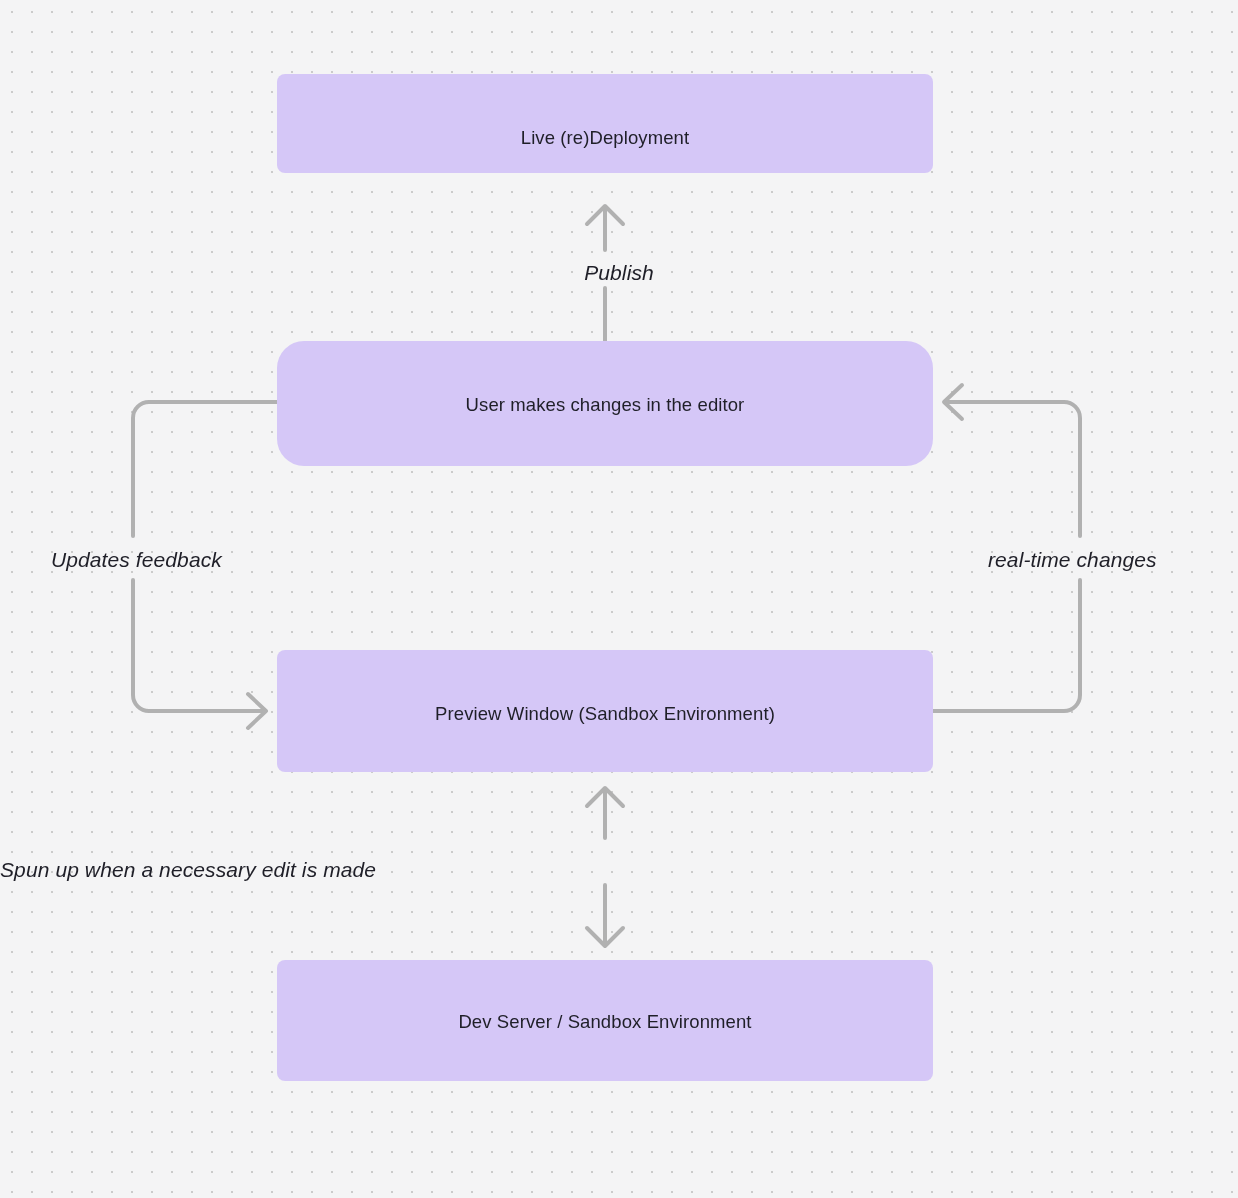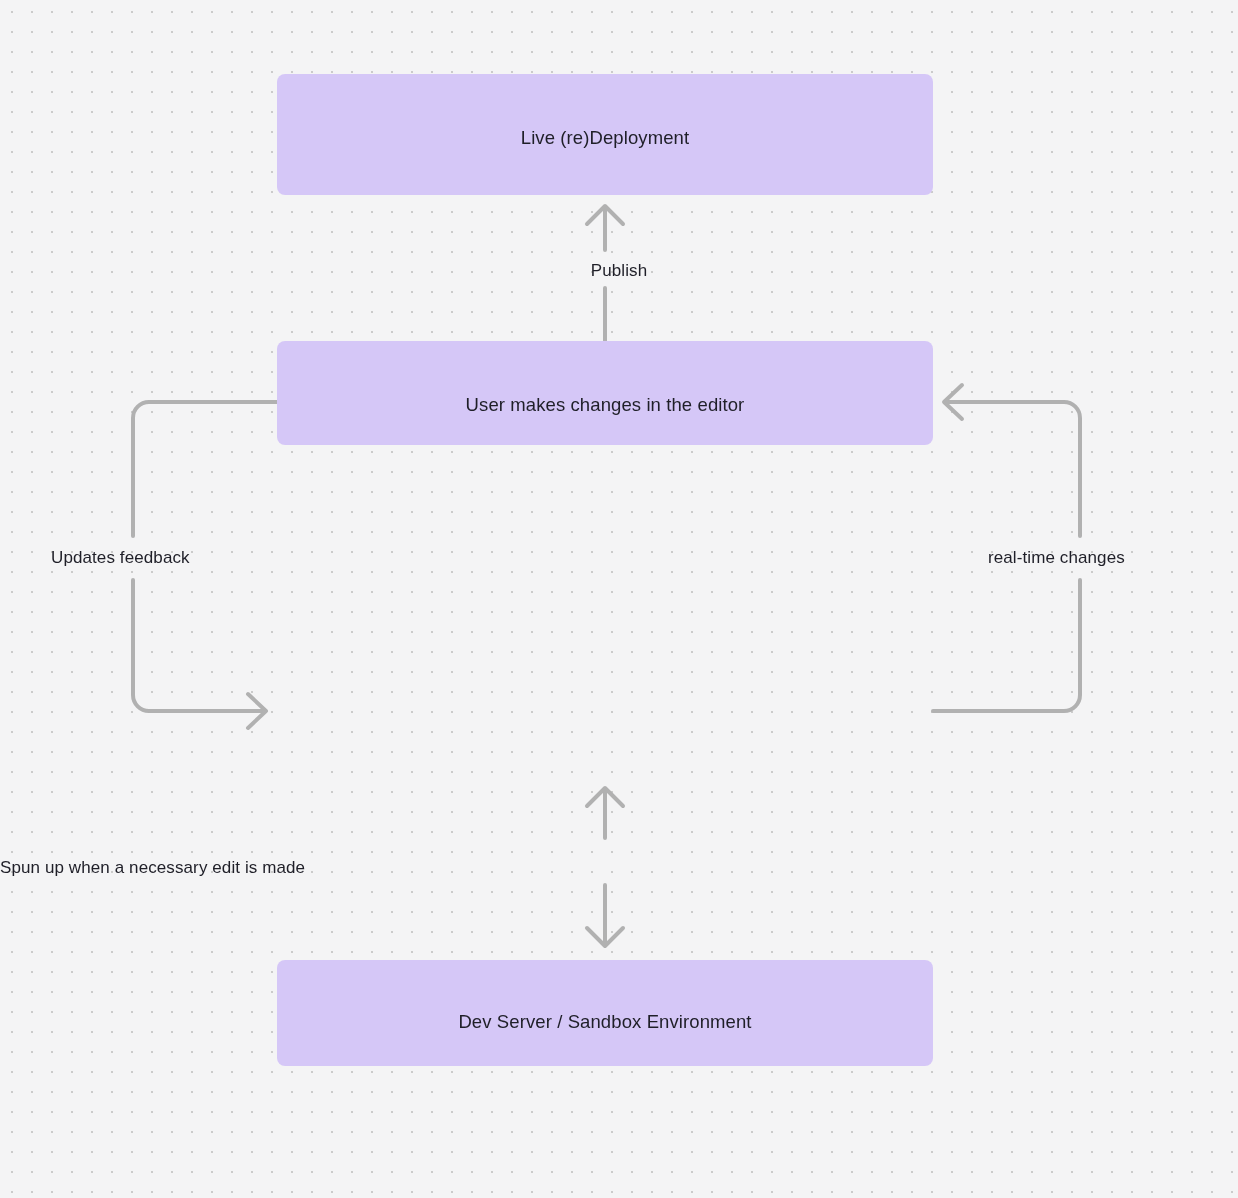--- a/index.html
+++ b/index.html
@@ -42,30 +42,30 @@
     left: 0;
     right: 0;
     text-align: center;
     font-size: 18.5px;
     line-height: 1;
     color: #1f1f28;
     letter-spacing: 0.1px;
     white-space: nowrap;
   }
 
-  #node-live          { top: 74px;  height: 121px; }
+  #node-live          { top: 74px;  height: 99px; }
   #node-live .node-label   { top: 55px; }
 
-  #node-editor        { top: 341px; height: 104px; }
+  #node-editor        { top: 341px; height: 125px; border-radius: 27px; }
   #node-editor .node-label { top: 55px; }
 
   #node-preview       { top: 650px; height: 122px; }
   #node-preview .node-label{ top: 55px; }
 
-  #node-devserver     { top: 960px; height: 106px; }
+  #node-devserver     { top: 960px; height: 121px; }
   #node-devserver .node-label { top: 53px; }
 
   
   #edges {
     position: absolute;
     left: 0;
     top: 0;
     width: 1238px;
     height: 1198px;
     pointer-events: none;
@@ -74,25 +74,26 @@
     fill: none;
     stroke: #b1b1b1;
     stroke-width: 4;
     stroke-linecap: round;
     stroke-linejoin: round;
   }
 
   
   .edge-label {
     position: absolute;
-    font-size: 17px;
+    font-size: 21px;
     line-height: 1;
     color: #1f1f28;
     white-space: nowrap;
     letter-spacing: 0.1px;
+    font-style: italic;
   }
 
   #label-publish   { left: 0; right: 0; text-align: center; top: 262px; }
   #label-spun      { left: 0; right: 0; top: 859px; }
   #label-updates   { left: 51px;  top: 549px; }
   #label-feedback  { left: 988px; top: 549px; }
 </style>
 </head>
 <body>
 
@@ -127,20 +128,23 @@
   </svg>
 
   <div class="node" id="node-live">
     <span class="node-label">Live (re)Deployment</span>
   </div>
 
   <div class="node" id="node-editor">
     <span class="node-label">User makes changes in the editor</span>
   </div>
 
+  <div class="node" id="node-preview">
+    <span class="node-label">Preview Window (Sandbox Environment)</span>
+  </div>
 
   <div class="node" id="node-devserver">
     <span class="node-label">Dev Server / Sandbox Environment</span>
   </div>
 
   <div class="edge-label" id="label-publish">Publish</div>
 
   <div class="edge-label" id="label-updates">Updates feedback</div>
 
   <div class="edge-label" id="label-feedback">real-time changes</div>

